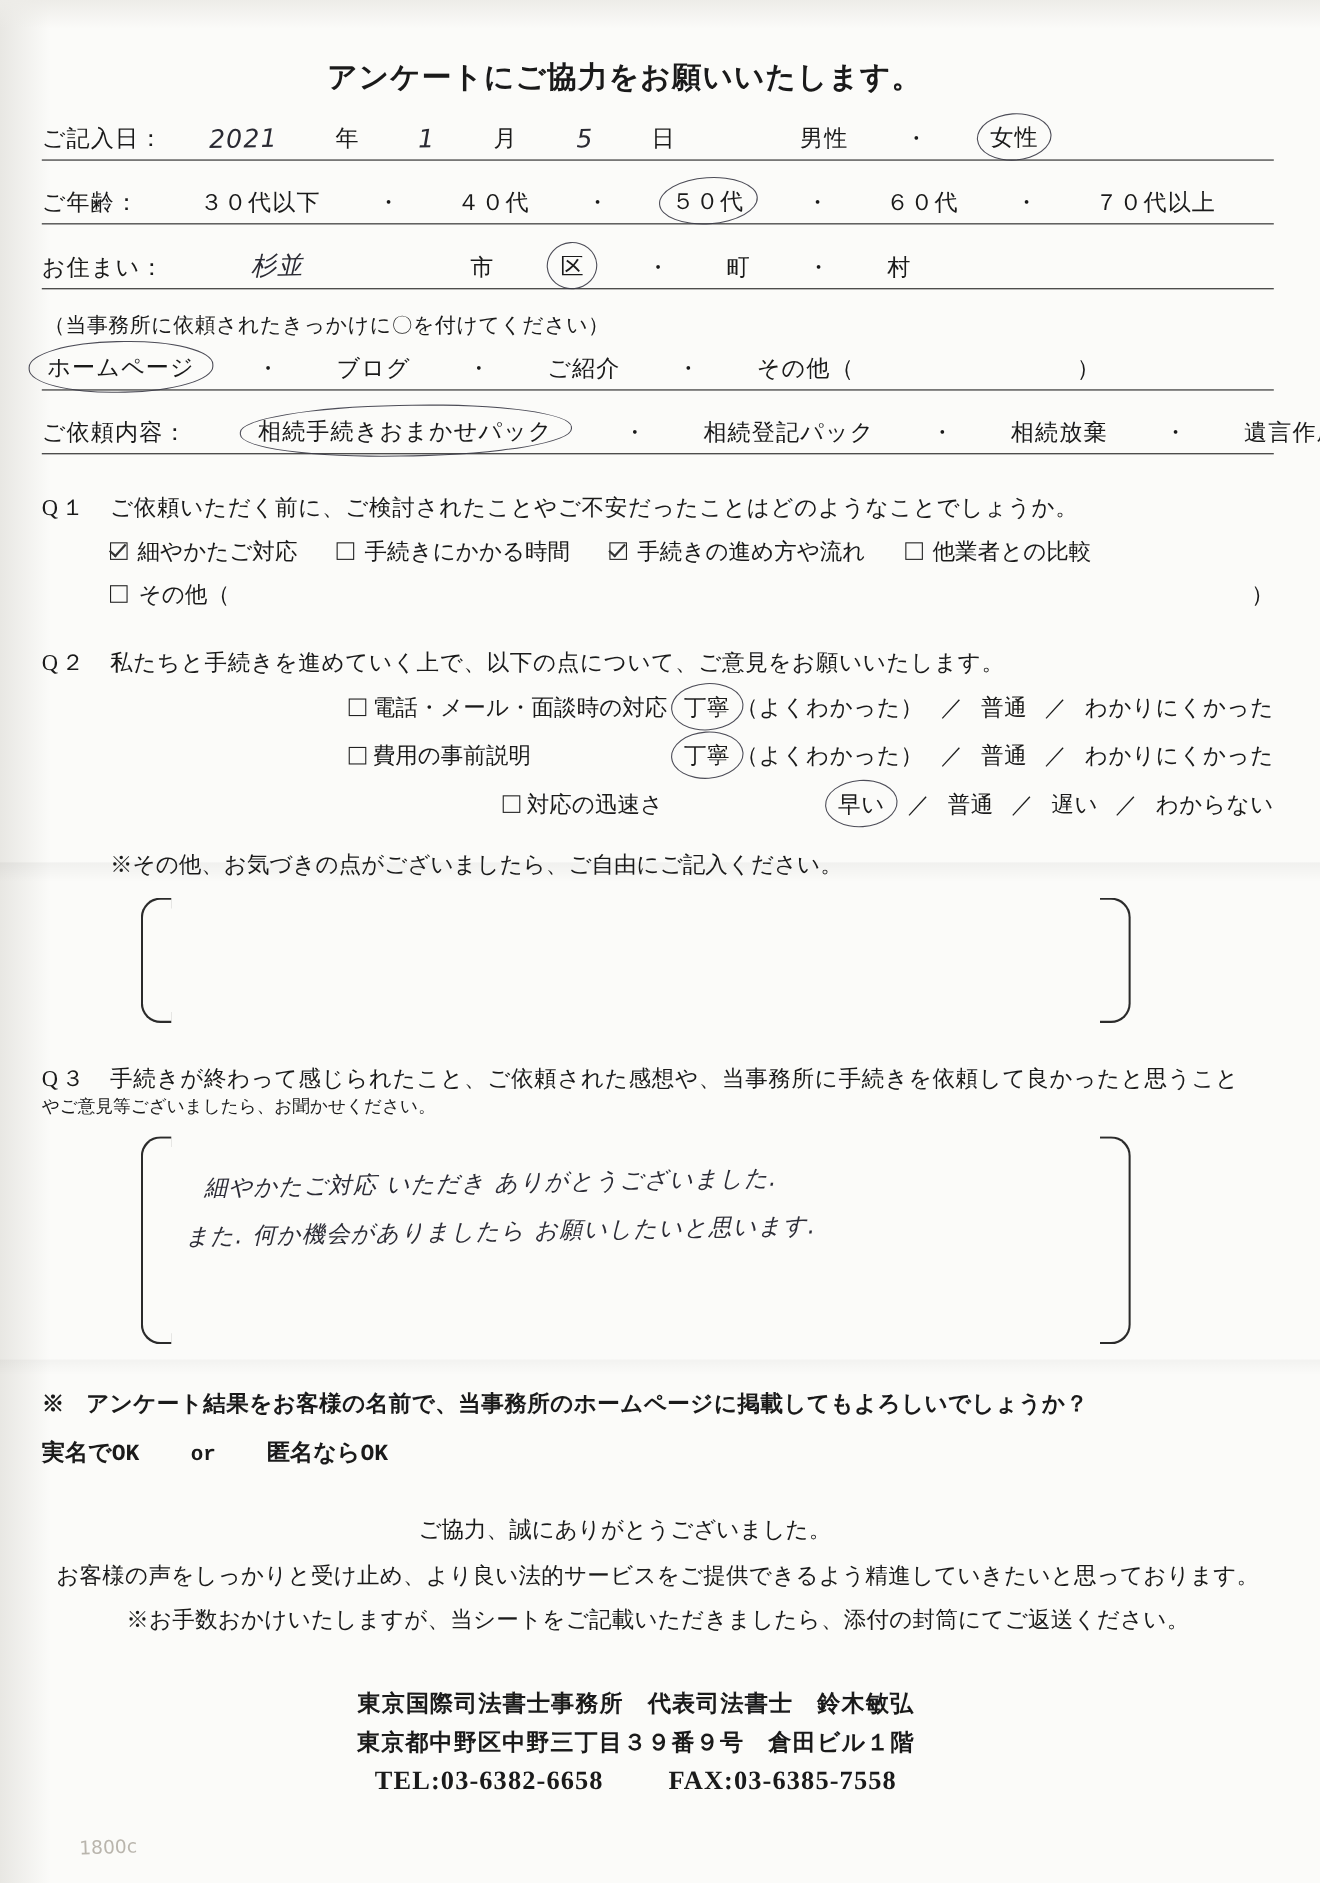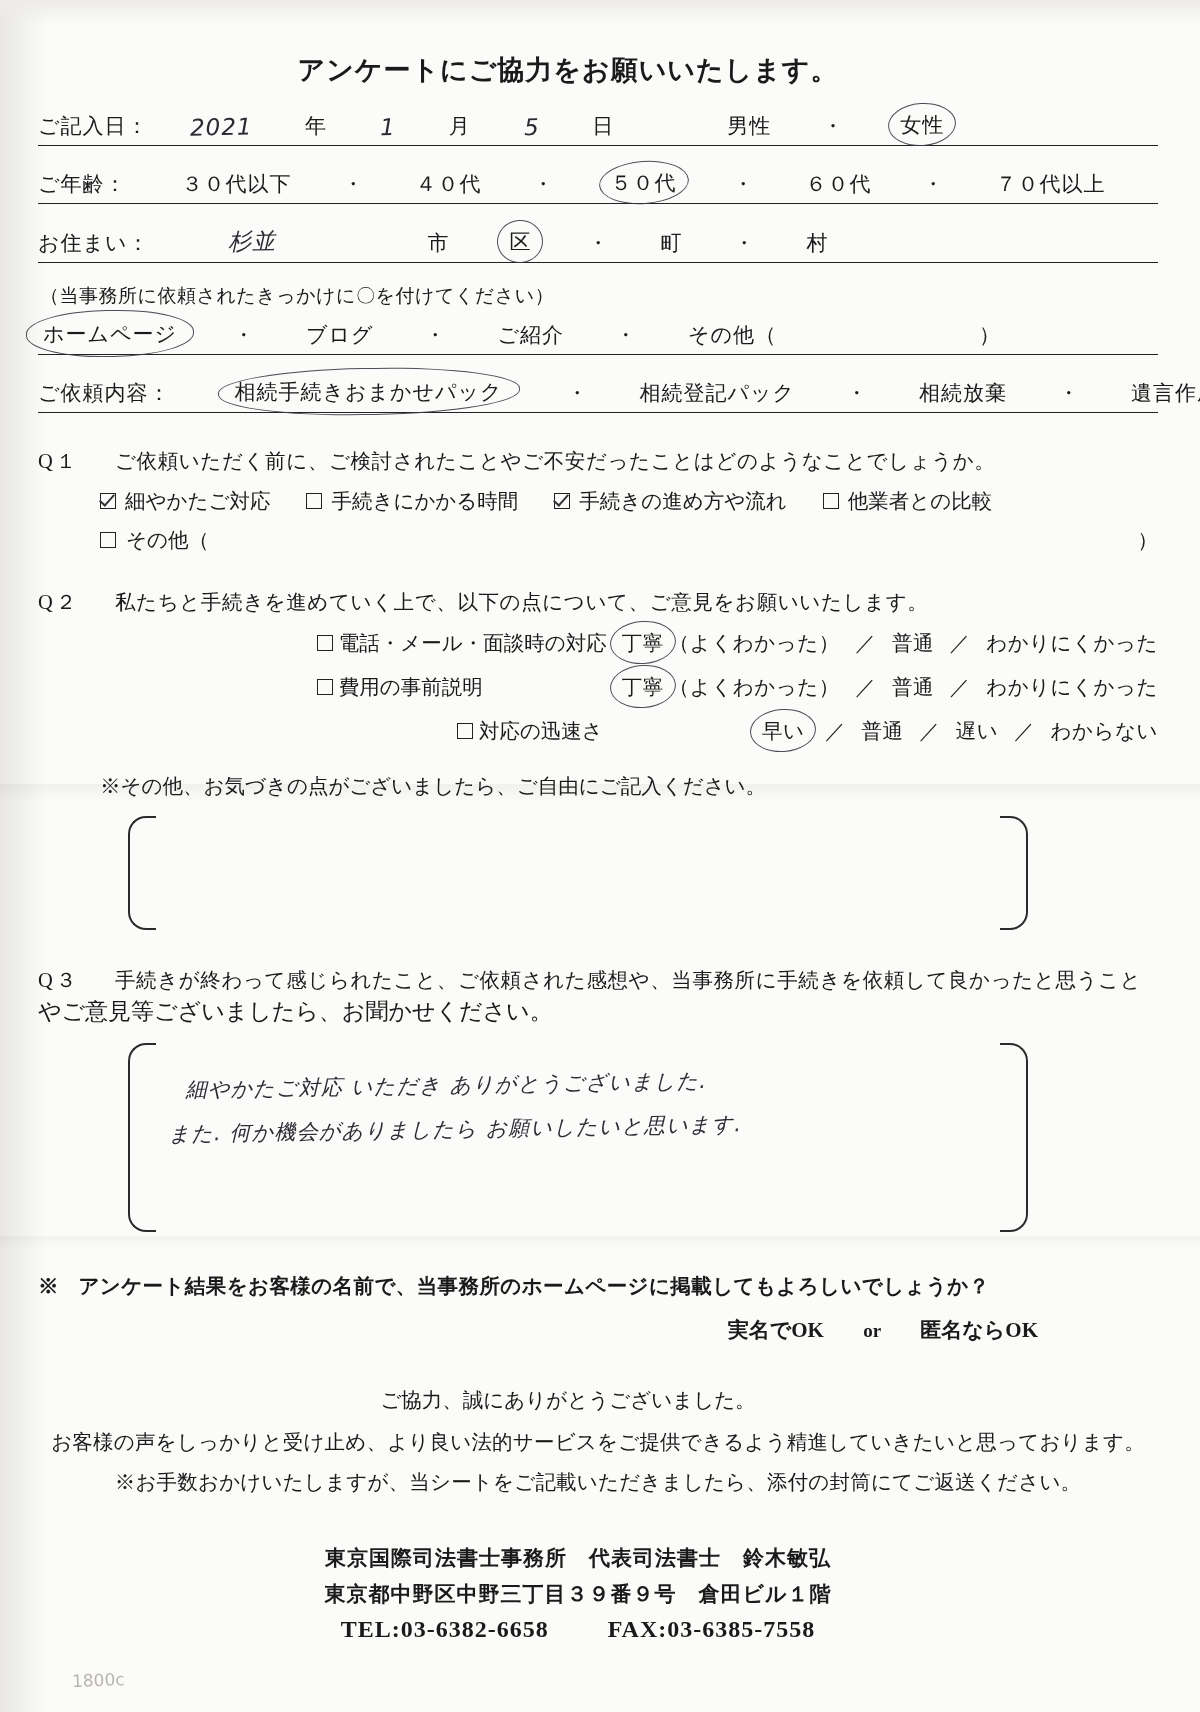--- a/index.html
+++ b/index.html
@@ -120,21 +120,21 @@
   .q-head {
     font-size: 20.5px;
     letter-spacing: .6px;
     display: flex;
   }
   .q-label {
     width: 62px;
     flex: 0 0 62px;
     letter-spacing: 3px;
   }
-  .q-text { flex: 1; margin-left: 15px; }
+  .q-text { flex: 1; }
   .q-body {
     margin-left: 62px;
     margin-top: 12px;
     font-size: 20.5px;
   }
   .checkline {
     display: flex;
     align-items: center;
     gap: 10px;
     margin-bottom: 11px;
@@ -211,37 +211,38 @@
     font-size: 21px;
     color: #2c2c36;
     line-height: 44px;
     letter-spacing: 1.2px;
     transform: rotate(-1deg);
   }
   .hand-answer div:nth-child(2) { margin-left: -18px; }
 
   .q3-sub {
     margin-left: 0;
-    font-size: 23px;
+    font-size: 16px;
     margin-top: 2px;
   }
 
   .consent {
     margin-top: 44px;
     font-size: 20.5px;
     font-weight: bold;
     letter-spacing: .4px;
   }
   .consent .mark { margin-right: 14px; }
   .consent-opts {
-    text-align: right;
+    text-align: left;
     font-weight: bold;
     font-size: 21px;
     margin-top: 16px;
     padding-right: 120px;
+    font-family: Liberation Mono, monospace;
   }
   .consent-opts .or { margin: 0 34px; font-size: 19px; }
 
   .thanks {
     text-align: center;
     font-size: 20.5px;
     margin-top: 42px;
     padding-right: 60px;
   }
   .closing {

